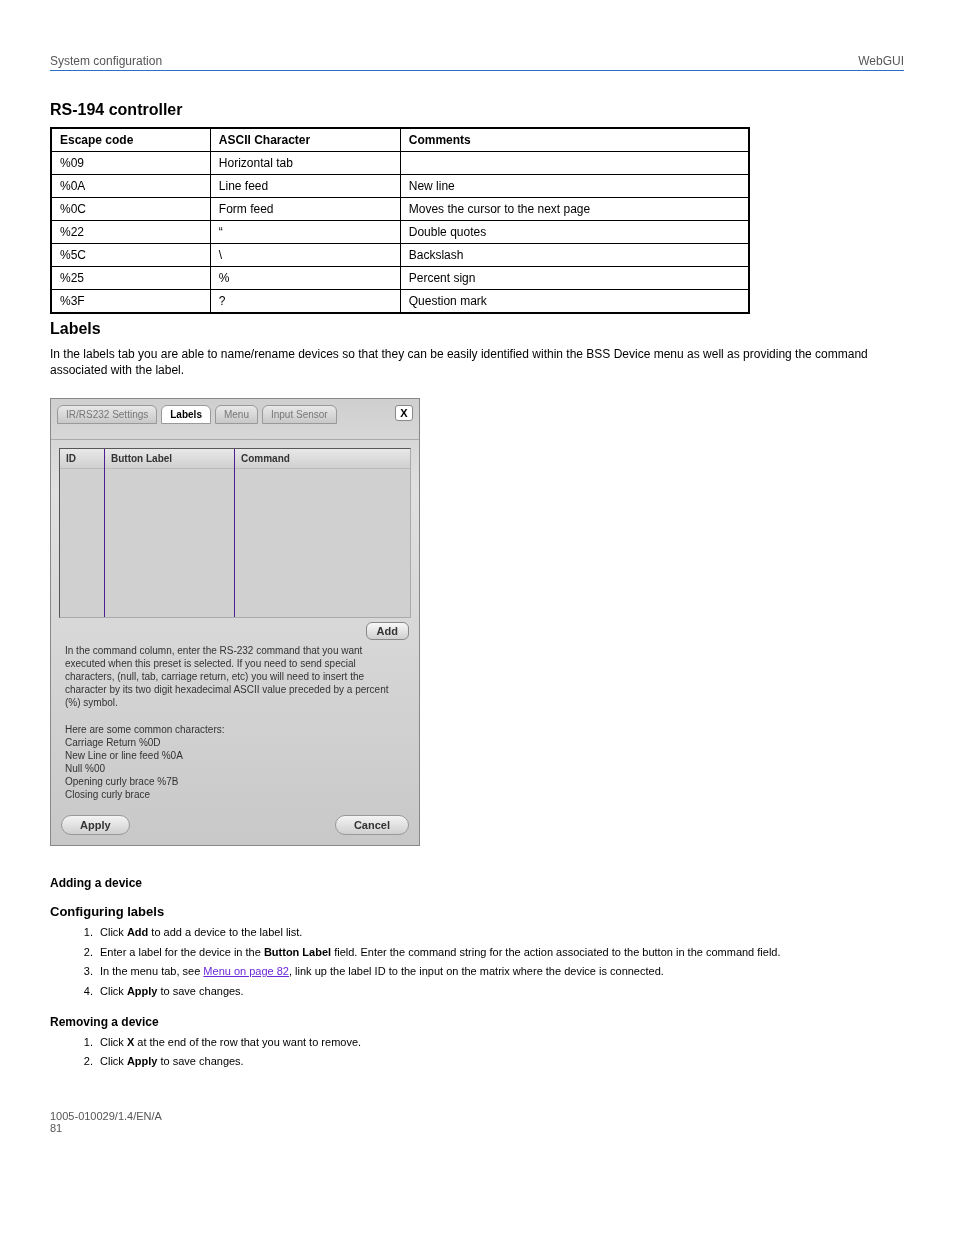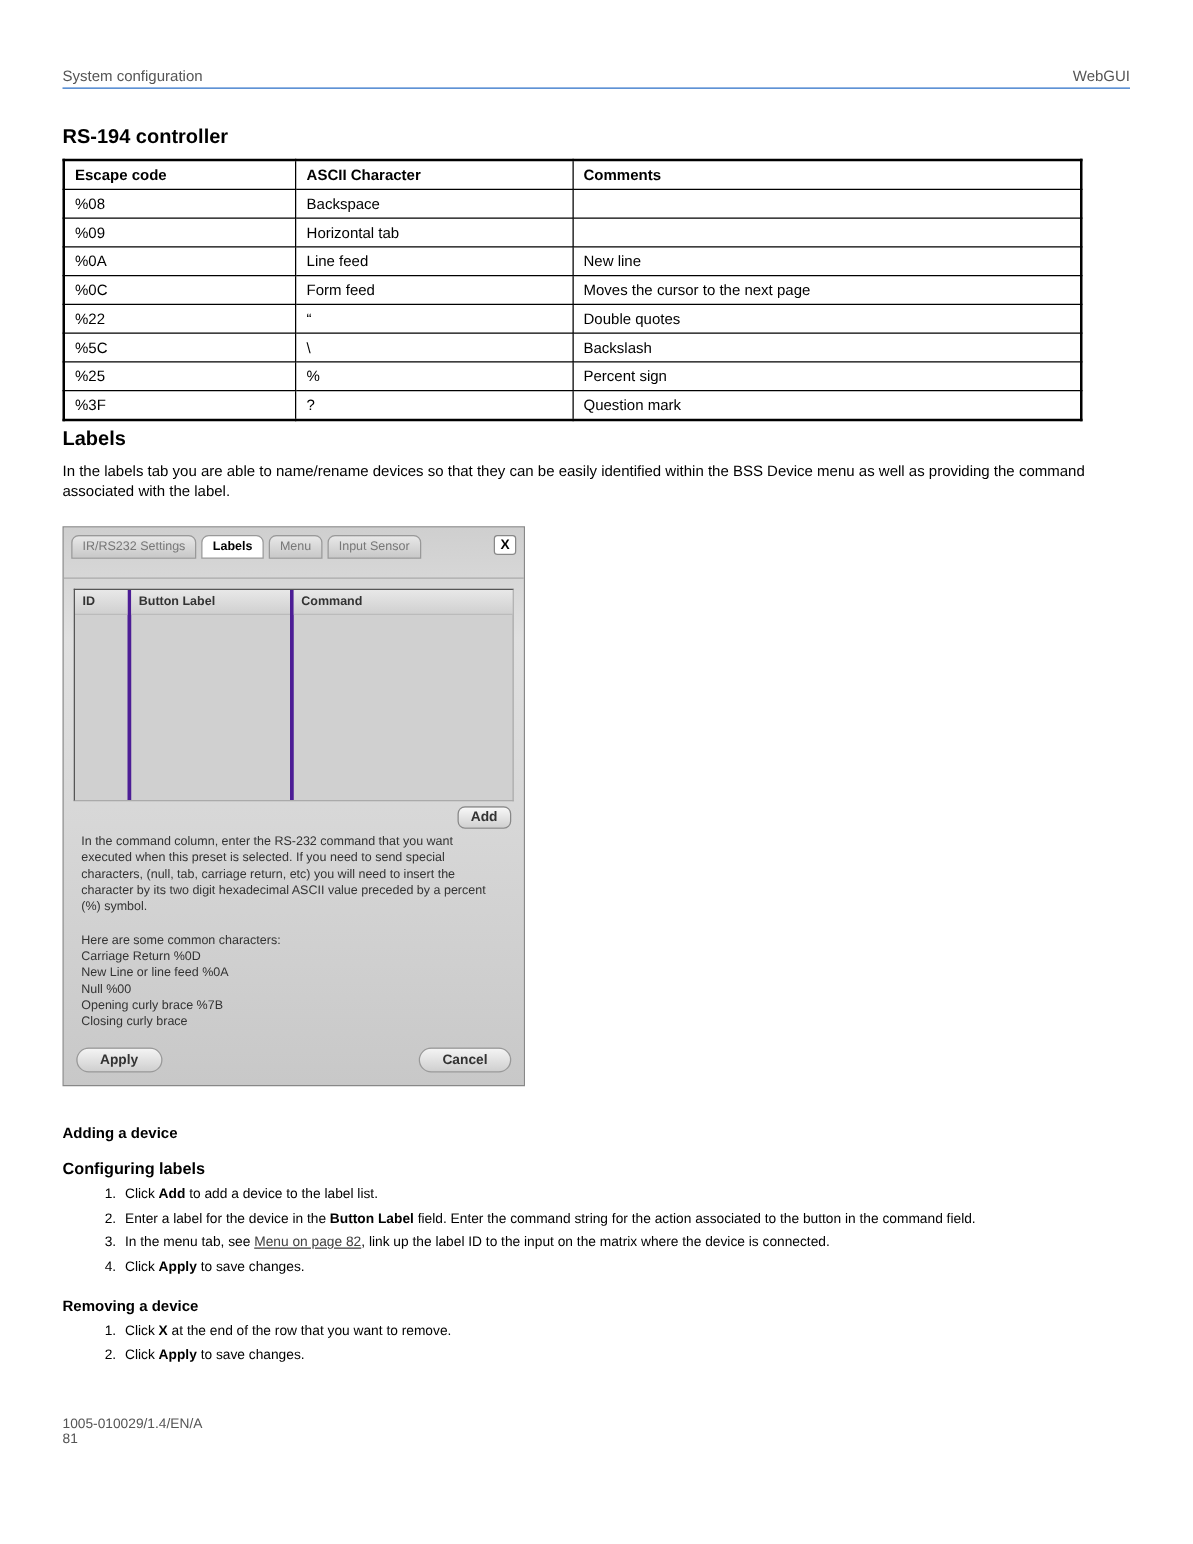--- a/index.html
+++ b/index.html
@@ -31,21 +31,21 @@
     font-weight: bold;
     margin: 0 0 8px 0;
   }
   .para {
     font-size: 12px;
     line-height: 1.35;
     margin: 0 0 12px 0;
   }
   table.cmd {
     border-collapse: collapse;
-    width: 816px;
+    width: 700px;
     border: 2px solid #000;
     margin-bottom: 6px;
   }
   table.cmd th, table.cmd td {
     border: 1px solid #000;
     font-size: 12px;
     padding: 4px 8px;
     text-align: left;
     vertical-align: top;
   }
@@ -103,21 +103,21 @@
     margin-top: -1px;
     padding: 8px 8px 4px 8px;
   }
   .dlg-grid {
     display: flex;
     height: 170px;
     background: #d0d0d0;
     border: 1px inset #aaa;
   }
   .dlg-col {
-    border-right: 3px solid #4c1d95;
+    border-right: 1px solid #4c1d95;
     padding: 0;
   }
   .dlg-col.id { width: 45px; }
   .dlg-col.label { width: 130px; }
   .dlg-col.cmd { flex: 1; border-right: none; }
   .dlg-col-h {
     font-size: 10px;
     font-weight: bold;
     color: #333;
     padding: 4px 6px;
@@ -161,21 +161,21 @@
     font-weight: bold;
     margin: 14px 0 6px 0;
   }
   ol.steps {
     font-size: 11px;
     line-height: 1.4;
     padding-left: 46px;
     margin: 0 0 16px 0;
   }
   ol.steps li { margin-bottom: 4px; padding-left: 4px; }
-  a.link { color: #404040; text-decoration: underline; }
+  a.link { color: #6d28d9; text-decoration: underline; }
   .footer {
     display: flex;
     justify-content: space-between;
     font-size: 11px;
     color: #555;
     margin-top: 40px;
     flex-direction: column;
   }
   b { font-weight: bold; }
 </style>
@@ -193,25 +193,20 @@
 
   <table class="cmd">
     <thead>
       <tr>
         <th>Escape code</th>
         <th>ASCII Character</th>
         <th>Comments</th>
       </tr>
     </thead>
     <tbody id="cmd-tbody">
-        <tr>
-          <td>%08</td>
-          <td>Backspace</td>
-          <td></td>
-        </tr>
         <tr>
           <td>%09</td>
           <td>Horizontal tab</td>
           <td></td>
         </tr>
         <tr>
           <td>%0A</td>
           <td>Line feed</td>
           <td>New line</td>
         </tr>

